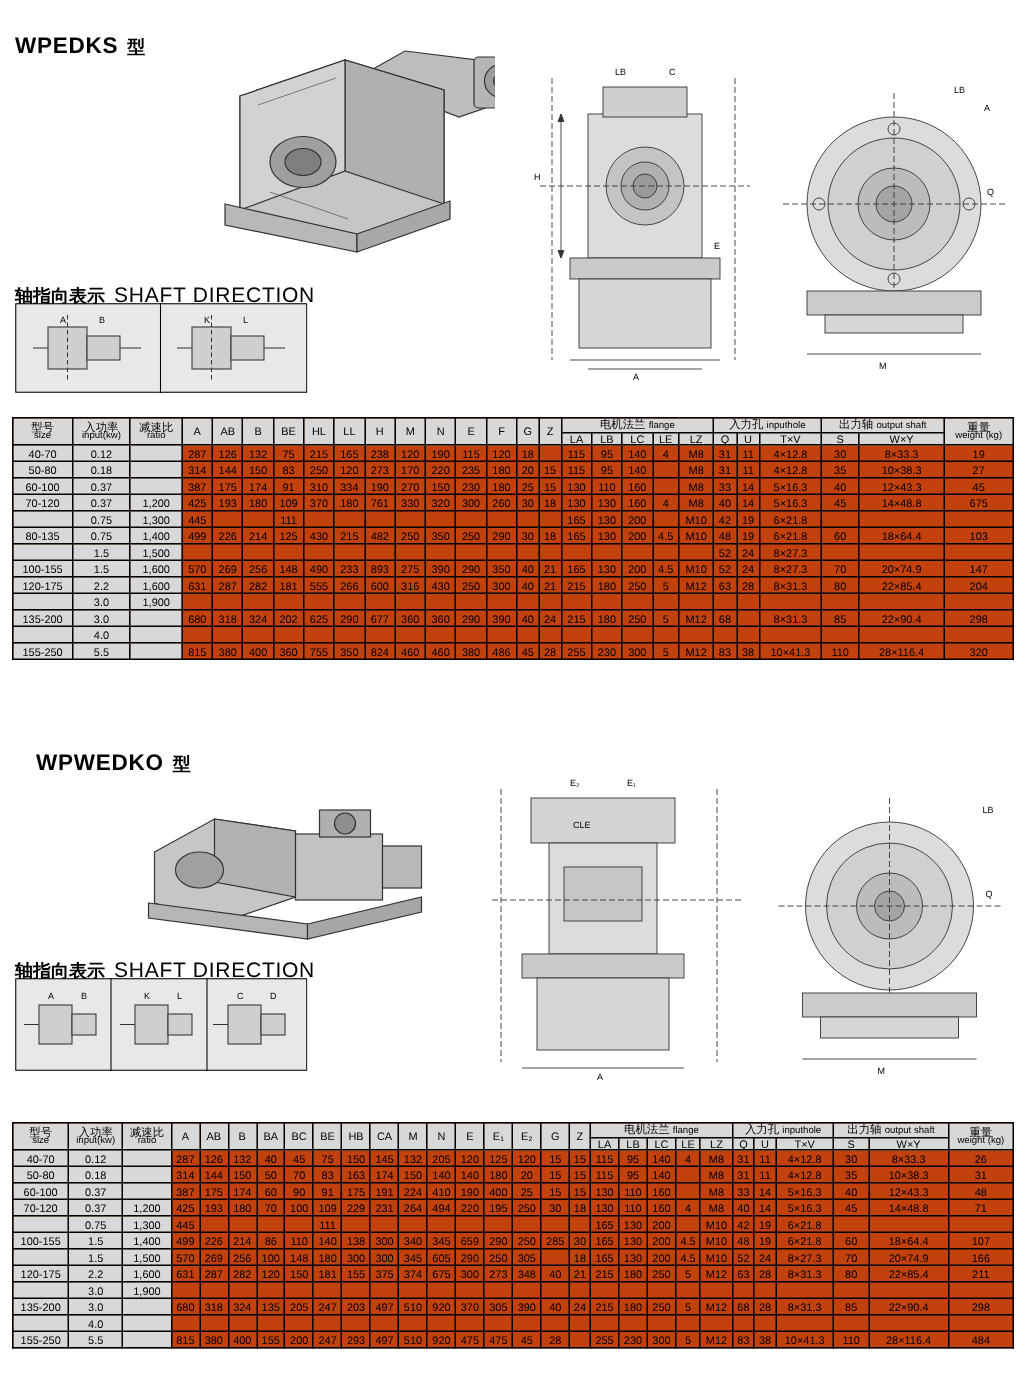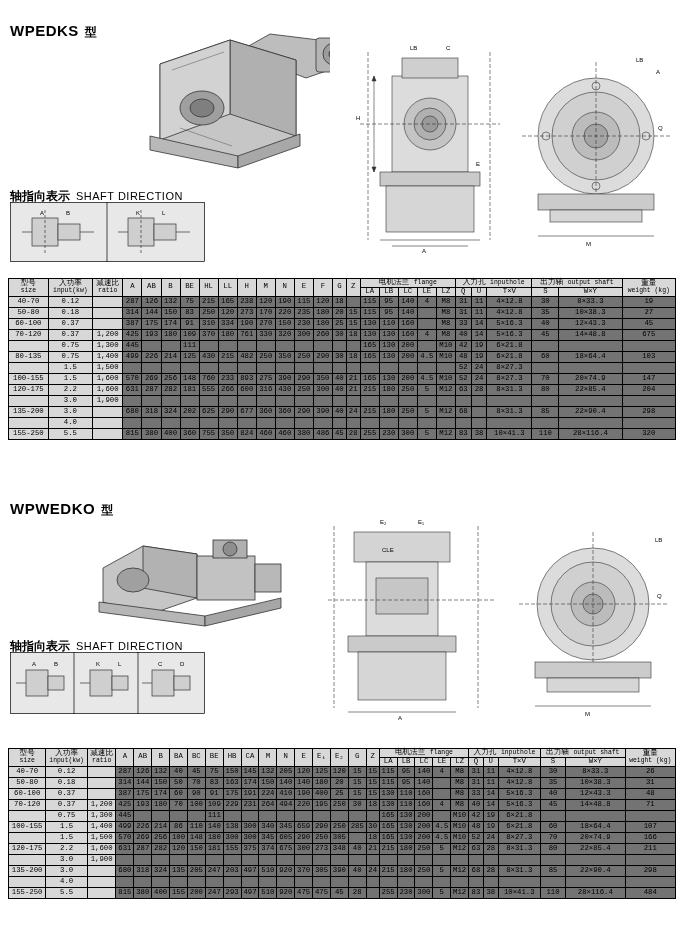--- a/index.html
+++ b/index.html
@@ -25,37 +25,37 @@
   }
   .sec-title .suffix { font-size: 12px; font-weight: bold; margin-left: 6px; }
 
   .shaft-label {
     position: absolute;
     font-size: 12px;
     font-weight: bold;
     white-space: nowrap;
   }
   .shaft-label .en {
-    font-size: 11px;
+    font-size: 14px;
     font-weight: normal;
     letter-spacing: 0.5px;
     margin-left: 6px;
   }
 
   
   .draw { position: absolute; }
   .draw svg { display: block; }
 
   
   table.spec {
     position: absolute;
     border-collapse: collapse;
     font-size: 7.3px;
-    font-family: Liberation Mono, monospace;
-    background: #737373;
+    font-family: Liberation Sans, sans-serif;
+    background: #c2410c;
   }
   table.spec th, table.spec td {
     border: 0.6px solid #000;
     text-align: center;
     vertical-align: middle;
     padding: 0px 1px;
     line-height: 1.05;
     white-space: nowrap;
   }
   table.spec thead th {
@@ -440,21 +440,21 @@
           <td></td>
         </tr>
         <tr>
           <td class="lbl">100-155</td>
           <td class="lbl">1.5</td>
           <td class="lbl">1,600</td>
           <td>570</td>
           <td>269</td>
           <td>256</td>
           <td>148</td>
-          <td>760</td>
+          <td>490</td>
           <td>233</td>
           <td>893</td>
           <td>275</td>
           <td>390</td>
           <td>290</td>
           <td>350</td>
           <td>40</td>
           <td>21</td>
           <td>165</td>
           <td>130</td>
@@ -609,21 +609,21 @@
           <td>83</td>
           <td>38</td>
           <td>10×41.3</td>
           <td>110</td>
           <td>28×116.4</td>
           <td>320</td>
         </tr>
       </tbody>
     </table>
 
-  <div class="sec-title" style="left:10px; top:500px;">
+  <div class="sec-title" style="left:24px; top:500px;">
     <span>WPWEDKO</span><span class="suffix">型</span>
   </div>
 
   <div class="shaft-label" style="left:10px; top:638px;">
     <span>轴指向表示</span><span class="en">SHAFT DIRECTION</span>
   </div>
 
   <div class="draw" style="left:85px; top:520px;">
     <svg width="220" height="110" viewBox="0 0 220 110">
       <g stroke="#333" stroke-width="0.8">

